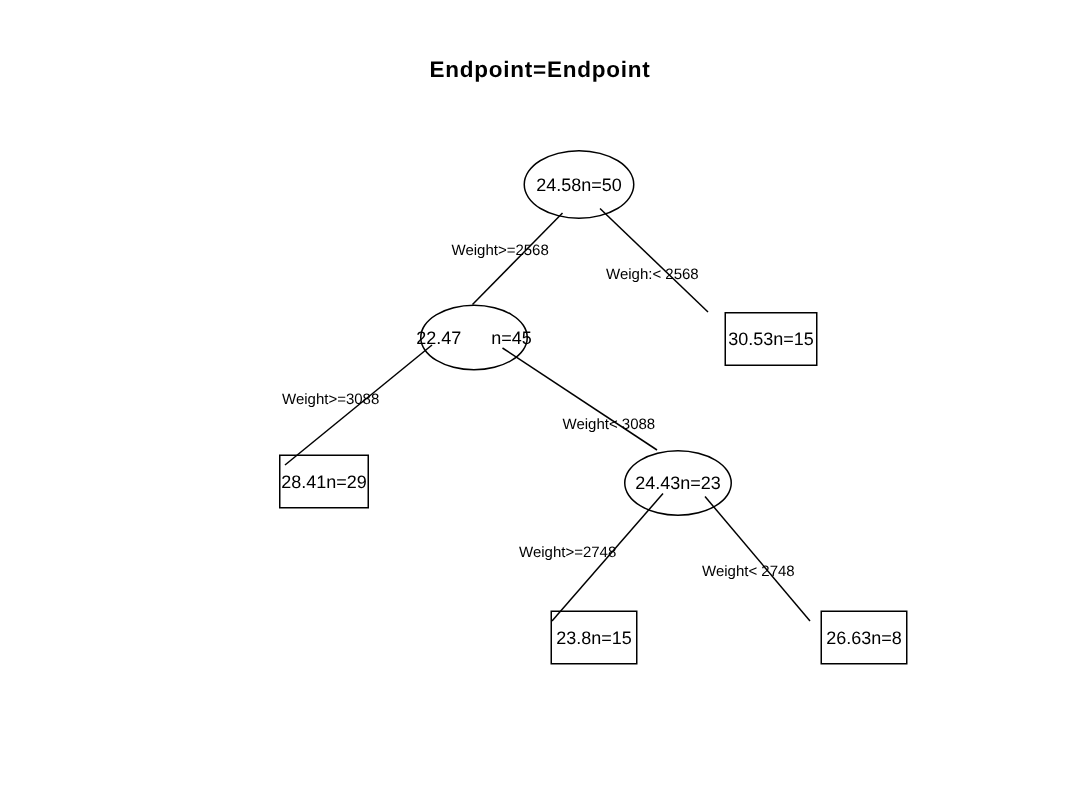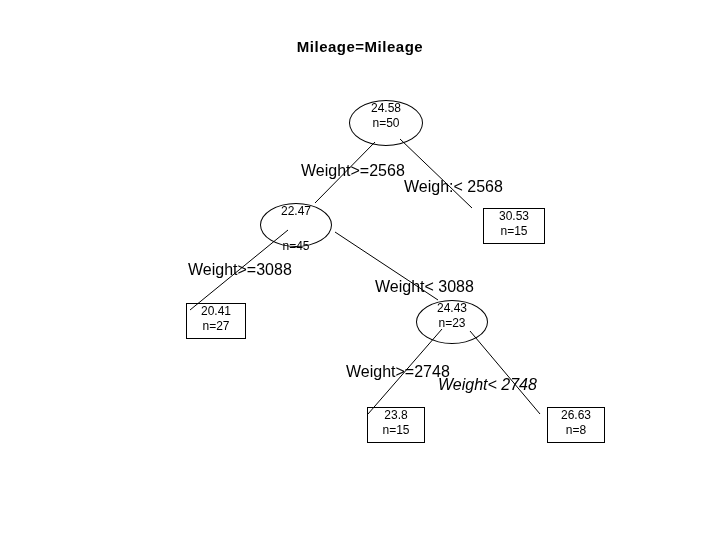--- a/index.html
+++ b/index.html
@@ -30,95 +30,95 @@
     width: 720px;
     text-align: center;
     font-size: 15px;
     font-weight: bold;
     letter-spacing: 0.5px;
     white-space: nowrap;
   }
   .node {
     position: absolute;
     display: flex;
-    flex-direction: column;
+    flex-direction: row;
     align-items: center;
-    justify-content: flex-start;
+    justify-content: center;
     font-size: 12px;
     line-height: 1.25;
     background: transparent;
     white-space: nowrap;
   }
   .node-ellipse {
     border: 1px solid #000000;
     border-radius: 50%;
   }
   .node-box {
     border: 1px solid #000000;
     margin-left: 36px;
   }
   .node .val,
   .node .cnt {
     display: block;
   }
   .edge-label {
     position: absolute;
-    font-size: 16px;
+    font-size: 10px;
     white-space: nowrap;
     background: transparent;
   }
 </style>
 </head>
 <body>
 
 <div id="canvas">
 
-  <div class="title">Mileage=Mileage</div>
+  <div class="title">Endpoint=Endpoint</div>
 
   <svg id="tree-svg" viewBox="0 0 720 540">
       <line x1="375" y1="142" x2="315" y2="203" stroke="#000000" stroke-width="1"></line>
       <line x1="400" y1="139" x2="472" y2="208" stroke="#000000" stroke-width="1"></line>
       <line x1="288" y1="230" x2="190" y2="310" stroke="#000000" stroke-width="1"></line>
       <line x1="335" y1="232" x2="438" y2="300" stroke="#000000" stroke-width="1"></line>
       <line x1="442" y1="329" x2="368" y2="414" stroke="#000000" stroke-width="1"></line>
       <line x1="470" y1="331" x2="540" y2="414" stroke="#000000" stroke-width="1"></line>
     </svg>
 
   <div id="nodes-layer">
       <div class="node node-ellipse" style="left: 349px; top: 100px; width: 72px; height: 44px;">
         <span class="val">24.58</span>
         <span class="cnt">n=50</span>
       </div>
-      <div class="node node-ellipse" style="left: 260px; top: 203px; width: 70px; height: 42px; gap: 20px;">
+      <div class="node node-ellipse" style="left: 280px; top: 203px; width: 70px; height: 42px; gap: 20px;">
         <span class="val">22.47</span>
         <span class="cnt">n=45</span>
       </div>
       <div class="node node-box" style="left: 447px; top: 208px; width: 60px; height: 34px;">
         <span class="val">30.53</span>
         <span class="cnt">n=15</span>
       </div>
       <div class="node node-box" style="left: 150px; top: 303px; width: 58px; height: 34px;">
-        <span class="val">20.41</span>
-        <span class="cnt">n=27</span>
+        <span class="val">28.41</span>
+        <span class="cnt">n=29</span>
       </div>
       <div class="node node-ellipse" style="left: 416px; top: 300px; width: 70px; height: 42px;">
         <span class="val">24.43</span>
         <span class="cnt">n=23</span>
       </div>
       <div class="node node-box" style="left: 331px; top: 407px; width: 56px; height: 34px;">
         <span class="val">23.8</span>
         <span class="cnt">n=15</span>
       </div>
       <div class="node node-box" style="left: 511px; top: 407px; width: 56px; height: 34px;">
         <span class="val">26.63</span>
         <span class="cnt">n=8</span>
       </div>
     </div>
   <div id="labels-layer">
       <div class="edge-label" style="left: 301px; top: 162px;">Weight&gt;=2568</div>
       <div class="edge-label" style="left: 404px; top: 178px;">Weigh:&lt; 2568</div>
       <div class="edge-label" style="left: 188px; top: 261px;">Weight&gt;=3088</div>
       <div class="edge-label" style="left: 349px; top: 278px; margin-left: 26px;">Weight&lt; 3088</div>
       <div class="edge-label" style="left: 346px; top: 363px;">Weight&gt;=2748</div>
-      <div class="edge-label" style="left: 438px; top: 376px; font-style: italic;">Weight&lt; 2748</div>
+      <div class="edge-label" style="left: 468px; top: 376px;">Weight&lt; 2748</div>
     </div>
 
 </div>
 
 </body></html>

